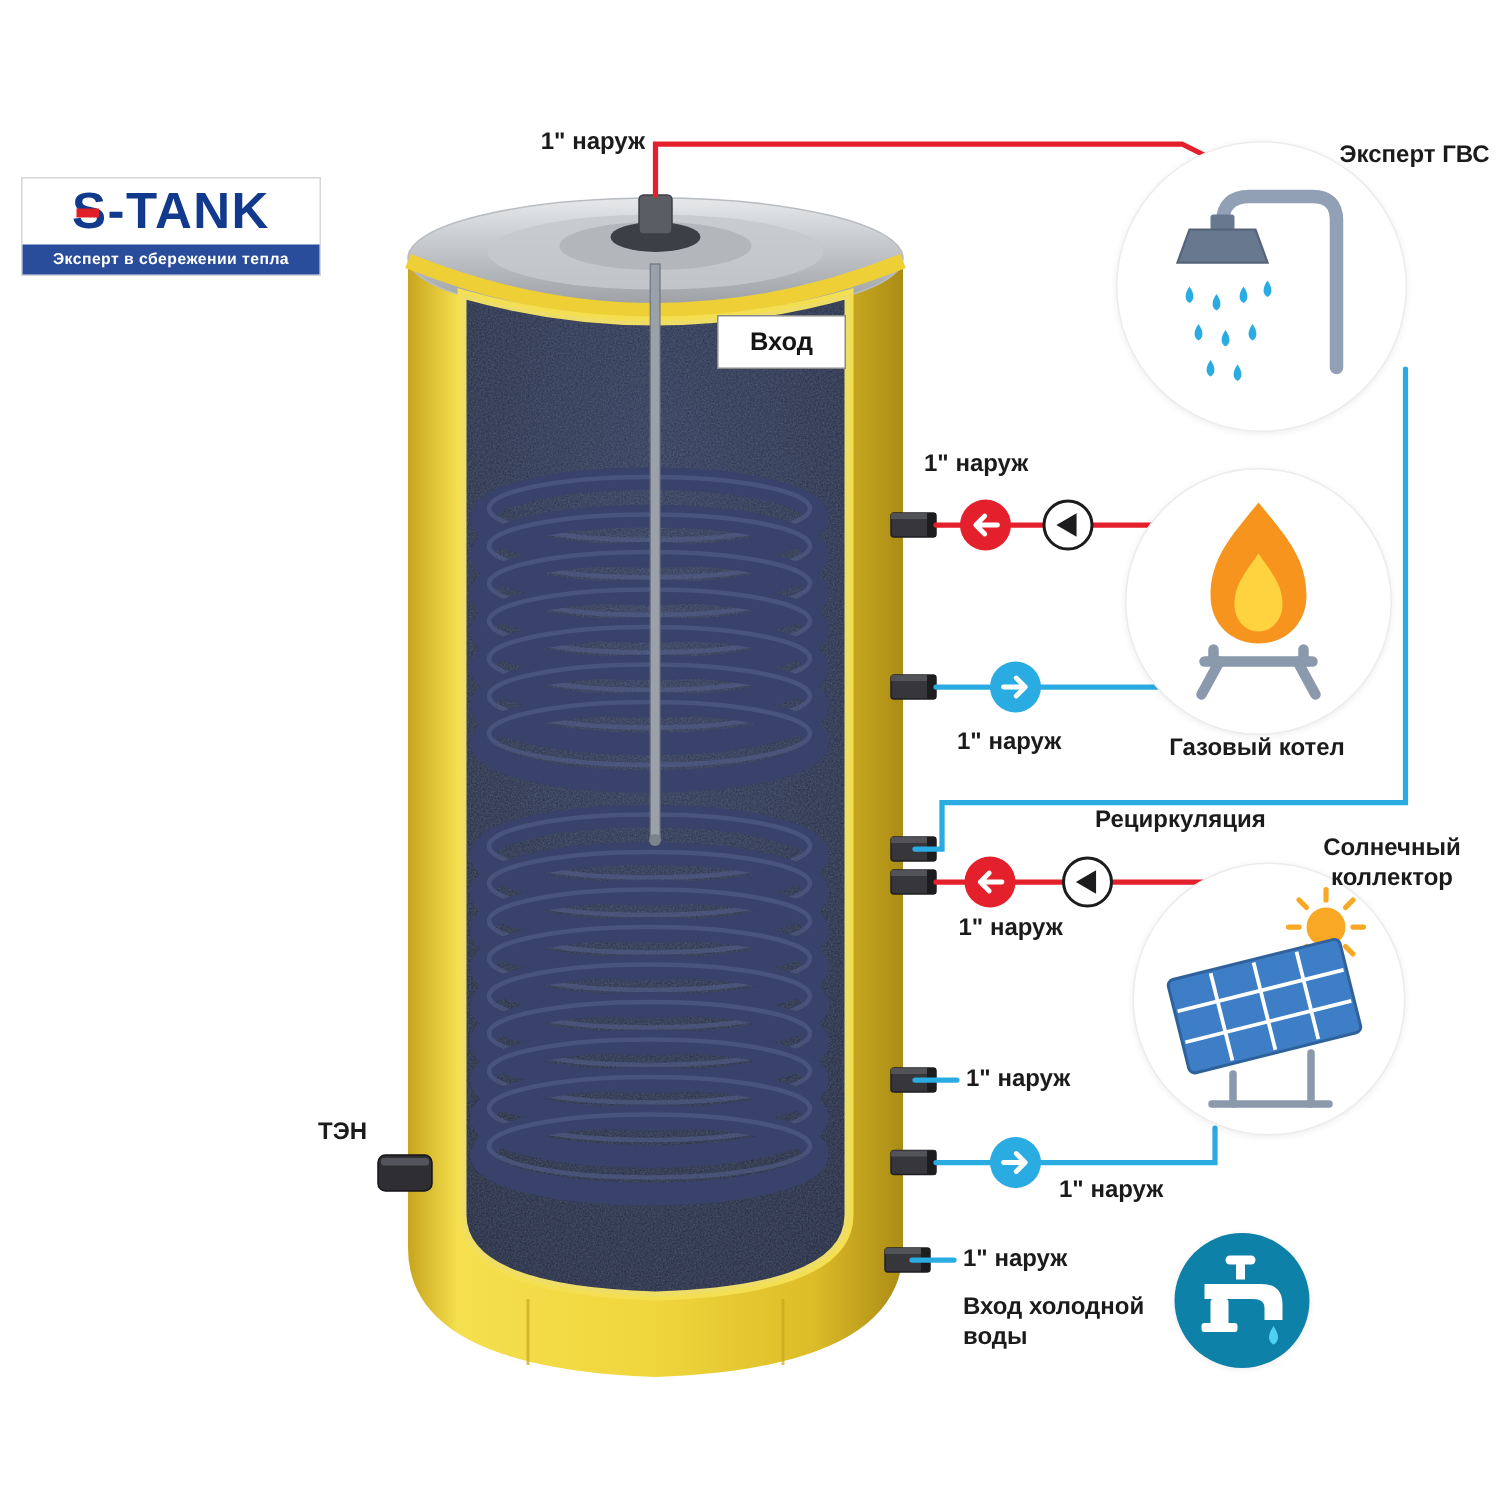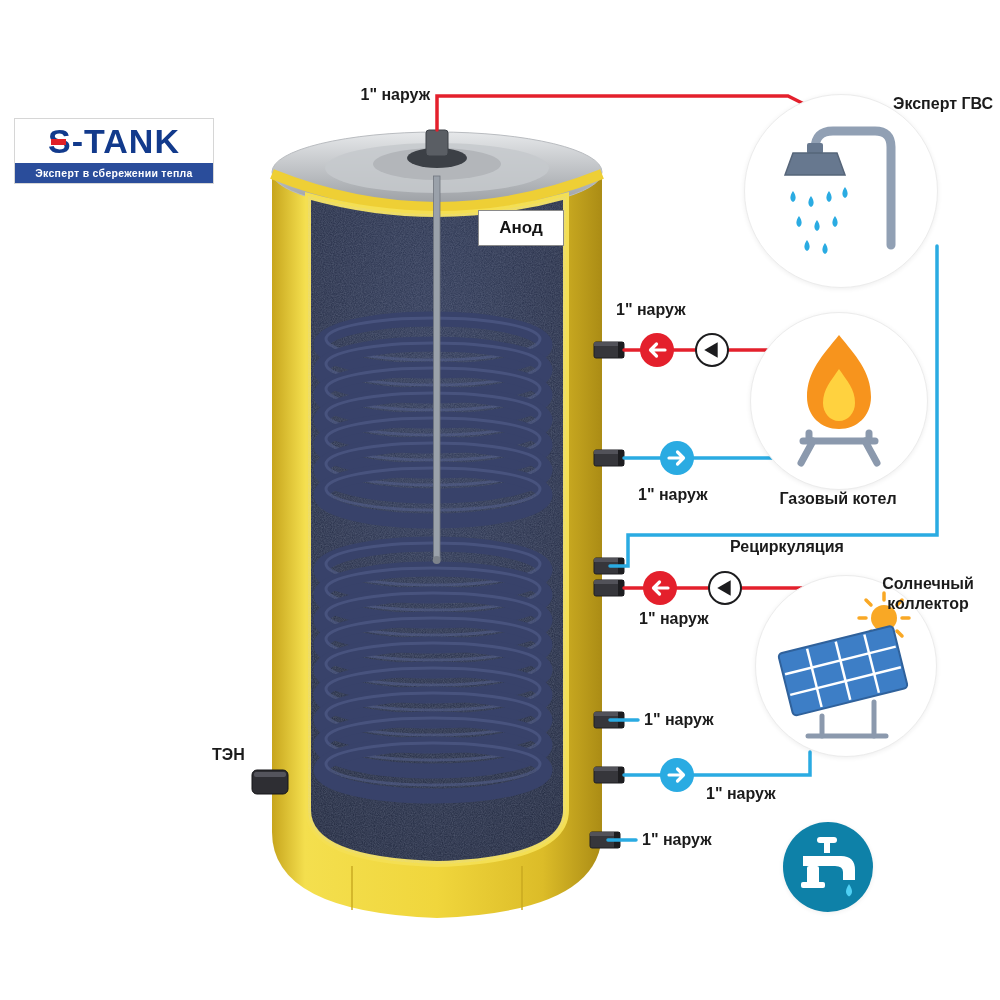--- a/index.html
+++ b/index.html
@@ -2,21 +2,21 @@
 <html><head>
 <meta charset="utf-8">
 <style>
   html,body{margin:0;padding:0;background:#fff;}
   .stage{position:relative;width:1000px;height:1000px;background:#ffffff;overflow:hidden;
          font-family:"Liberation Sans", sans-serif;}
   .scene{position:absolute;left:0;top:0;z-index:1;}
 
   
   .lbl{position:absolute;font-weight:bold;font-size:16px;color:#1b1b1b;white-space:nowrap;z-index:4;}
-  .lbl.multi{white-space:normal;line-height:20px;margin-top:18px;}
+  .lbl.multi{white-space:normal;line-height:20px;}
   .lbl.center{text-align:center;}
   .lbl.right{text-align:right;}
 
   
   .sys-circle{position:absolute;border-radius:50%;background:#fff;border:1px solid #ececec;
               box-shadow:0 1px 5px rgba(0,0,0,.07);z-index:2;display:flex;align-items:center;justify-content:center;}
   .sys-circle svg{display:block;}
   .faucet-circle{background:#0e81a8;border:none;}
 
   
@@ -304,33 +304,34 @@
     <svg viewBox="0 0 29 29">
       <polygon points="20,7 20,22 7,14.5" fill="#1c1c1e"></polygon>
     </svg>
   </div>
   <div class="badge cyan" style="left:660px;top:758px;">
     <svg viewBox="0 0 34 34">
       <path d="M9 17 H23 M17.5 11 L23.5 17 L17.5 23" stroke="#fff" stroke-width="3.2" fill="none" stroke-linecap="round" stroke-linejoin="round"></path>
     </svg>
   </div>
 
-  <div class="anode-box">Анод</div>
+  <div class="anode-box">Вход</div>
 
   <div class="lbl right" style="left:338px;top:86px;width:92px;">1" наруж</div>
   <div class="lbl" style="left:893px;top:95px;">Эксперт ГВС</div>
 
   <div class="lbl" style="left:616px;top:301px;">1" наруж</div>
   <div class="lbl" style="left:638px;top:486px;">1" наруж</div>
   <div class="lbl center" style="left:748px;top:490px;width:180px;">Газовый котел</div>
 
   <div class="lbl" style="left:730px;top:538px;">Рециркуляция</div>
   <div class="lbl multi center" style="left:860px;top:556px;width:136px;">Солнечный коллектор</div>
 
   <div class="lbl" style="left:639px;top:610px;">1" наруж</div>
   <div class="lbl" style="left:644px;top:711px;">1" наруж</div>
   <div class="lbl" style="left:706px;top:785px;">1" наруж</div>
 
   <div class="lbl" style="left:212px;top:746px;">ТЭН</div>
 
   <div class="lbl" style="left:642px;top:831px;">1" наруж</div>
+  <div class="lbl multi" style="left:642px;top:862px;width:150px;">Вход холодной воды</div>
 
 </div>
 
 </body></html>

